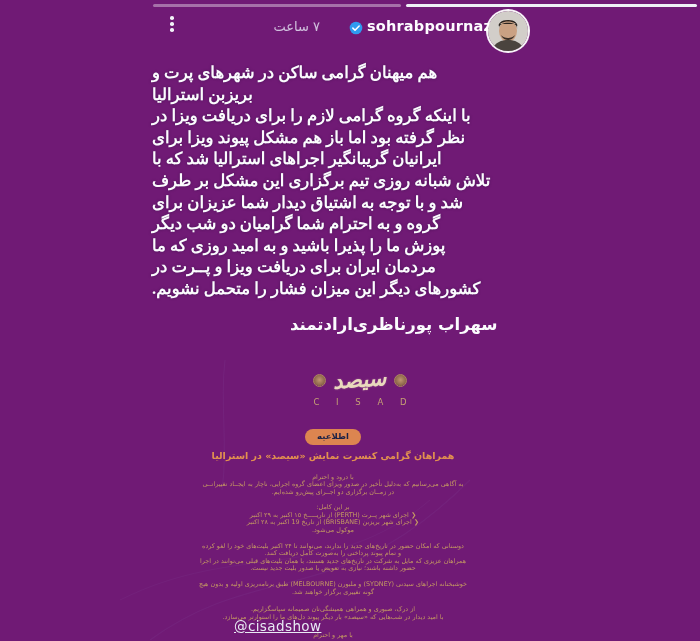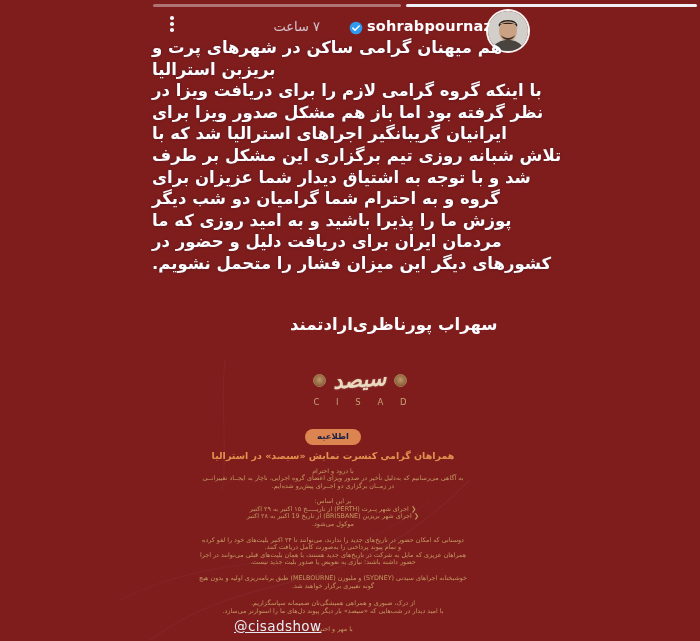--- a/index.html
+++ b/index.html
@@ -2,60 +2,60 @@
 <html><head>
 <meta charset="utf-8">
 <style>
   * { margin:0; padding:0; box-sizing:border-box; }
   html,body { width:700px; height:641px; }
   body {
     background:#151b40;
     font-family:"DejaVu Sans","Liberation Sans",sans-serif;
     overflow:hidden; position:relative;
   }
-  .canvas { position:absolute; inset:0; width:700px; height:641px; background:#7f1d1d; }
+  .canvas { position:absolute; inset:0; width:700px; height:641px; background:#701a75; }
 
   
   .progress { position:absolute; top:4px; left:153px; width:544px; height:3px; display:flex; gap:5px; }
   .progress .seg { height:3px; border-radius:2px; }
   .seg-prev { width:248px; background:rgba(255,255,255,0.38); }
   .seg-curr { width:291px; background:#eef0f6; }
 
   
   .menu-dots { position:absolute; left:165px; top:16px; width:14px; height:20px; cursor:pointer; }
   .menu-dots i { display:block; width:3.6px; height:3.6px; border-radius:50%; background:#f2f3f8; margin:0 auto 2.6px; }
   .timestamp { position:absolute; left:248px; top:19px; width:72px; text-align:right;
                color:rgba(235,238,250,0.78); font-size:13px; direction:rtl; }
   .verified { position:absolute; left:349px; top:21px; width:14px; height:14px; }
   .username { position:absolute; left:367px; top:18px; color:#fdfdff; font-size:14.5px; font-weight:700;
               letter-spacing:0.2px; cursor:pointer; }
   .avatar { position:absolute; left:488px; top:11px; width:40px; height:40px; border-radius:50%;
             overflow:hidden; box-shadow:0 0 0 2px rgba(255,255,255,0.95); cursor:pointer; }
 
   
-  .story-text { position:absolute; left:152px; top:37px; display:flex; flex-direction:column; align-items:flex-start; }
+  .story-text { position:absolute; left:152px; top:62px; display:flex; flex-direction:column; align-items:flex-start;font-family:Liberation Serif, serif; }
   .story-text .ln { direction:rtl; unicode-bidi:isolate; white-space:nowrap; color:#fbfcfe;
                     font-size:16.5px; font-weight:700; line-height:21.6px;
                     text-shadow:0 0 3px rgba(10,14,40,0.35); }
   .signature { position:absolute; left:290px; top:313px; width:188px; display:flex; flex-direction:row; align-items:flex-end; }
   .signature .ln { direction:rtl; white-space:nowrap; color:#fbfcfe; font-size:16.5px; font-weight:700; line-height:24px; }
 
   
   .logo-wrap { position:absolute; left:280px; top:366px; width:160px; text-align:center; }
   .logo-row { display:flex; align-items:center; justify-content:center; gap:7px; height:28px; }
   .medallion { width:13px; height:13px; border-radius:50%; border:1px solid #b3905e;
                background:radial-gradient(circle at 50% 45%, #caa471 0%, #8a6a42 70%, transparent 72%); opacity:0.9; }
   .calligraphy { color:#e9d9bd; font-size:21px; font-weight:700; font-style:italic;
                  transform:rotate(-4deg); letter-spacing:-1px; text-shadow:0 0 2px rgba(233,217,189,0.4); }
   .logo-latin { color:#c5a174; font-size:8.5px; letter-spacing:7px; margin-top:3px; padding-left:7px; }
 
   .card-col { position:absolute; left:195px; top:424px; width:276px; direction:rtl; text-align:center; }
   .badge { display:inline-block; background:#dc8550; color:#1b2247; font-weight:700; font-size:8.5px;
            line-height:1; padding:3.5px 12px 4px; border-radius:8px; margin-bottom:5px; }
-  .card-title { color:#e2914f; font-weight:700; font-size:9.5px; line-height:12px; margin-bottom:6px; }
+  .card-title { color:#e2914f; font-weight:700; font-size:9.5px; line-height:12px; margin-bottom:12px; }
   .card-par { margin-bottom:8px; }
   .card-par .cl { color:#c59a62; font-size:6.4px; line-height:7.6px; font-weight:500; }
   .par-g4 { margin-top:2px; margin-bottom:10px; }
   .par-g5 { margin-top:2px; margin-bottom:11px; }
   .par-g6 { margin-top:2px; }
 
   .mention { position:absolute; left:234px; top:618px; color:#e8ebf4; font-size:13.5px;
              letter-spacing:0.4px; cursor:pointer;text-decoration:underline; }
 
   .deco { position:absolute; inset:0; pointer-events:none; }
@@ -95,27 +95,27 @@
       <path d="M11 17 C11 10 29 10 29 17 L29 13 L11 13 Z" fill="#2b241f"></path>
       <path d="M14 26 C17 30 23 30 26 26 L27 24 C24 28 16 28 13 24 Z" fill="#3a2f27"></path>
       <path d="M4 40 C6 31 14 29 20 29 C26 29 34 31 36 40 Z" fill="#4a443e"></path>
     </svg>
   </div>
 
   <div class="story-text">
     <div class="ln">هم میهنان گرامی ساکن در شهرهای پرت و</div>
     <div class="ln">بریزبن استرالیا</div>
     <div class="ln">با اینکه گروه گرامی لازم را برای دریافت ویزا در</div>
-    <div class="ln">نظر گرفته بود اما باز هم مشکل صدور ویزا برای</div>
+    <div class="ln">نظر گرفته بود اما باز هم مشکل پیوند ویزا برای</div>
     <div class="ln">ایرانیان گریبانگیر اجراهای استرالیا شد که با</div>
     <div class="ln">تلاش شبانه روزی تیم برگزاری این مشکل بر طرف</div>
     <div class="ln">شد و با توجه به اشتیاق دیدار شما عزیزان برای</div>
     <div class="ln">گروه و به احترام شما گرامیان دو شب دیگر</div>
     <div class="ln">پوزش ما را پذیرا باشید و به امید روزی که ما</div>
-    <div class="ln">مردمان ایران برای دریافت دلیل و حضور در</div>
+    <div class="ln">مردمان ایران برای دریافت ویزا و پــرت در</div>
     <div class="ln">کشورهای دیگر این میزان فشار را متحمل نشویم.</div>
   </div>
 
   <div class="signature">
     <div class="ln">ارادتمند</div>
     <div class="ln">سهراب پورناظری</div>
   </div>
 
   <div class="logo-wrap">
     <div class="logo-row">
@@ -130,21 +130,21 @@
     <span class="badge">اطلاعیه</span>
     <div class="card-title">همراهان گرامی کنسرت نمایش «سیصد» در استرالیا</div>
 
     <div class="card-par">
       <div class="cl">با درود و احترام</div>
       <div class="cl">به آگاهی می‌رسانیم که به‌دلیل تأخیر در صدور ویزای اعضای گروه اجرایی، ناچار به ایجــاد تغییراتــی</div>
       <div class="cl">در زمــان برگزاری دو اجــرای پیش‌رو شده‌ایم.</div>
     </div>
 
     <div class="card-par">
-      <div class="cl">بر این اساس:</div>
+      <div class="cl">بر این کامل:</div>
       <div class="cl">❮ اجرای شهر پــرت (PERTH) از تاریـــــخ ۱۵ اکتبر به ۲۹ اکتبر</div>
       <div class="cl">❮ اجرای شهر بریزبن (BRISBANE) از تاریخ 19 اکتبر به ۲۸ اکتبر</div>
       <div class="cl">موکول می‌شود.</div>
     </div>
 
     <div class="card-par">
       <div class="cl">دوستانی که امکان حضور در تاریخ‌های جدید را ندارند، می‌توانند تا ۲۴ اکتبر بلیت‌های خود را لغو کرده</div>
       <div class="cl">و تمام پیوند پرداختی را به‌صورت کامل دریافت کنند.</div>
       <div class="cl">همراهان عزیزی که مایل به شرکت در تاریخ‌های جدید هستند، با همان بلیت‌های قبلی می‌توانند در اجرا</div>
       <div class="cl">حضور داشته باشند؛ نیازی به تعویض یا صدور بلیت جدید نیست.</div>

